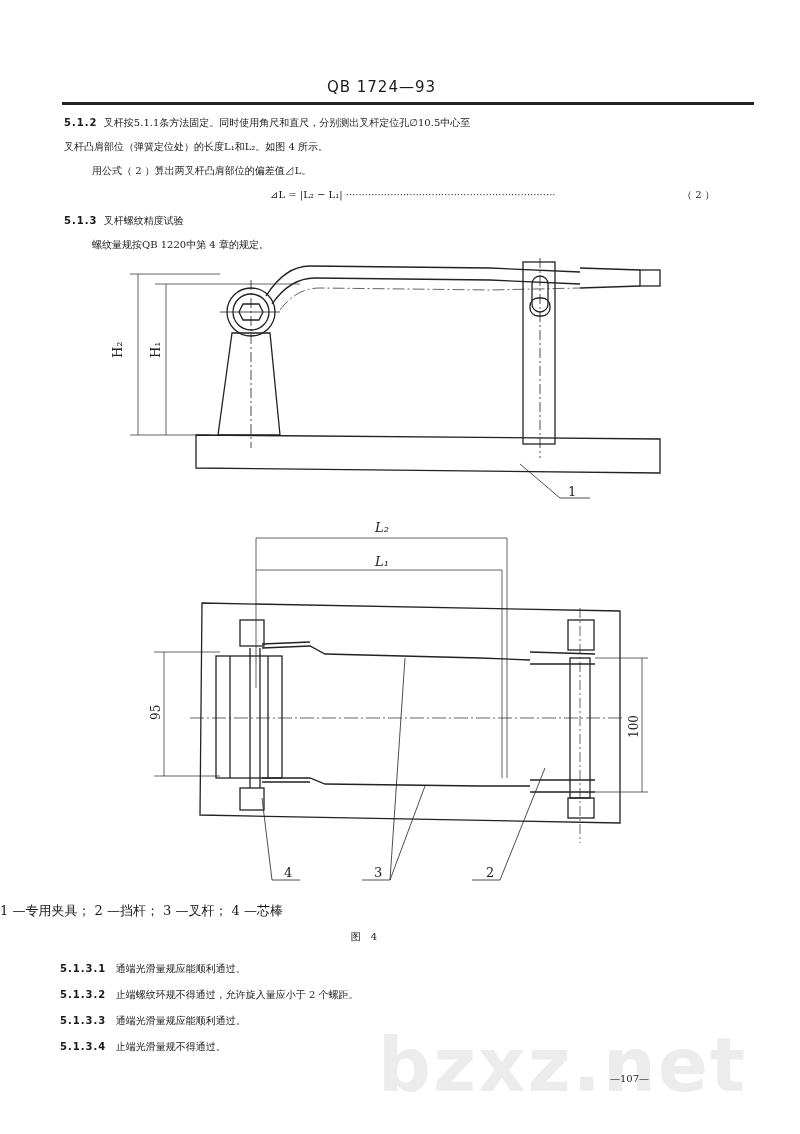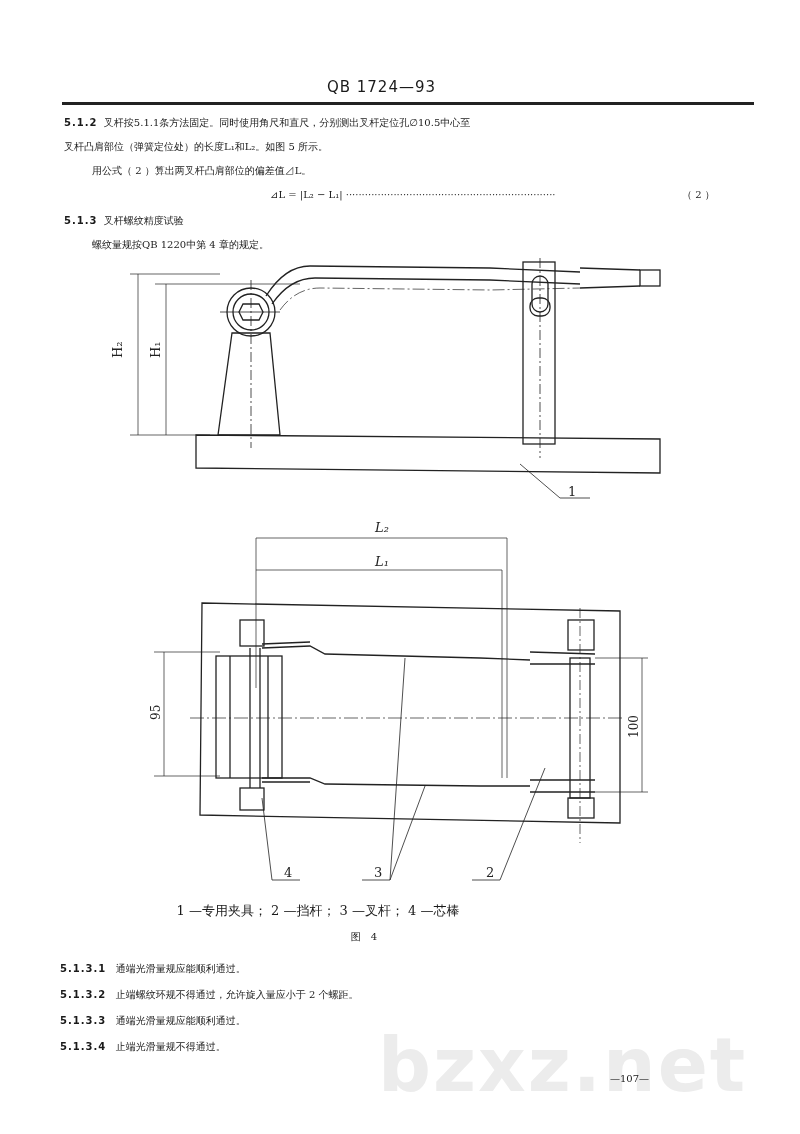--- a/index.html
+++ b/index.html
@@ -15,21 +15,21 @@
 </style>
 </head>
 <body>
 
 <div class="abs hdr">QB 1724—93</div>
 <div class="abs rule"></div>
 
 <div class="abs p" style="top:112px;left:64px;">
   <span class="num">5.1.2</span>&nbsp;&nbsp;<span>叉杆按5.1.1条方法固定。同时使用角尺和直尺，分别测出叉杆定位孔∅10.5中心至</span>
 </div>
-<div class="abs p" style="top:136px;left:64px;">叉杆凸肩部位（弹簧定位处）的长度L₁和L₂。如图 5 所示。</div>
+<div class="abs p" style="top:136px;left:64px;">叉杆凸肩部位（弹簧定位处）的长度L₁和L₂。如图 4 所示。</div>
 <div class="abs p" style="top:160px;left:92px;">用公式（ 2 ）算出两叉杆凸肩部位的偏差值⊿L。</div>
 <div class="abs p" style="top:184px;left:270px;width:460px;overflow:hidden;">⊿L = |L₂ − L₁| ··································································</div>
 <div class="abs p" style="top:184px;left:678px;background:#fff;padding-left:4px;">（ 2 ）</div>
 
 <div class="abs p" style="top:210px;left:64px;">
   <span class="num">5.1.3</span>&nbsp;&nbsp;<span>叉杆螺纹精度试验</span>
 </div>
 <div class="abs p" style="top:234px;left:92px;">螺纹量规按QB 1220中第 4 章的规定。</div>
 
 <svg class="abs" style="top:258px;left:100px;" width="580" height="250" fill="none" stroke="#222" stroke-width="1.3">
@@ -120,21 +120,21 @@
   <text x="134" y="369" font-size="13" fill="#222" stroke="none">4</text>
   <line x1="255" y1="150" x2="240" y2="372" stroke-width="0.8"></line>
     <line x1="275" y1="278" x2="240" y2="372" stroke-width="0.8"></line>
     <line x1="212" y1="372" x2="240" y2="372" stroke-width="0.8"></line>
   <text x="224" y="369" font-size="13" fill="#222" stroke="none">3</text>
   <line x1="395" y1="260" x2="350" y2="372" stroke-width="0.8"></line>
     <line x1="322" y1="372" x2="350" y2="372" stroke-width="0.8"></line>
   <text x="336" y="369" font-size="13" fill="#222" stroke="none">2</text>
 </svg>
 
-<div class="abs cap" style="top:902px;left:0;width:636px;text-align:center;">1 —专用夹具； 2 —挡杆； 3 —叉杆； 4 —芯棒</div>
+<div class="abs cap" style="top:902px;left:0;width:636px;">1 —专用夹具； 2 —挡杆； 3 —叉杆； 4 —芯棒</div>
 <div class="abs p" style="top:926px;left:0;width:728px;text-align:center;">图　4</div>
 
 <div class="abs wm">bzxz.net</div>
 
 <div class="abs p" style="top:958px;left:60px;"><span class="num">5.1.3.1</span>&nbsp;&nbsp;&nbsp;<span>通端光滑量规应能顺利通过。</span></div>
 <div class="abs p" style="top:984px;left:60px;"><span class="num">5.1.3.2</span>&nbsp;&nbsp;&nbsp;<span>止端螺纹环规不得通过，允许旋入量应小于 2 个螺距。</span></div>
 <div class="abs p" style="top:1010px;left:60px;"><span class="num">5.1.3.3</span>&nbsp;&nbsp;&nbsp;<span>通端光滑量规应能顺利通过。</span></div>
 <div class="abs p" style="top:1036px;left:60px;"><span class="num">5.1.3.4</span>&nbsp;&nbsp;&nbsp;<span>止端光滑量规不得通过。</span></div>
 
 <div class="abs p" style="top:1068px;left:610px;">—107—</div>

